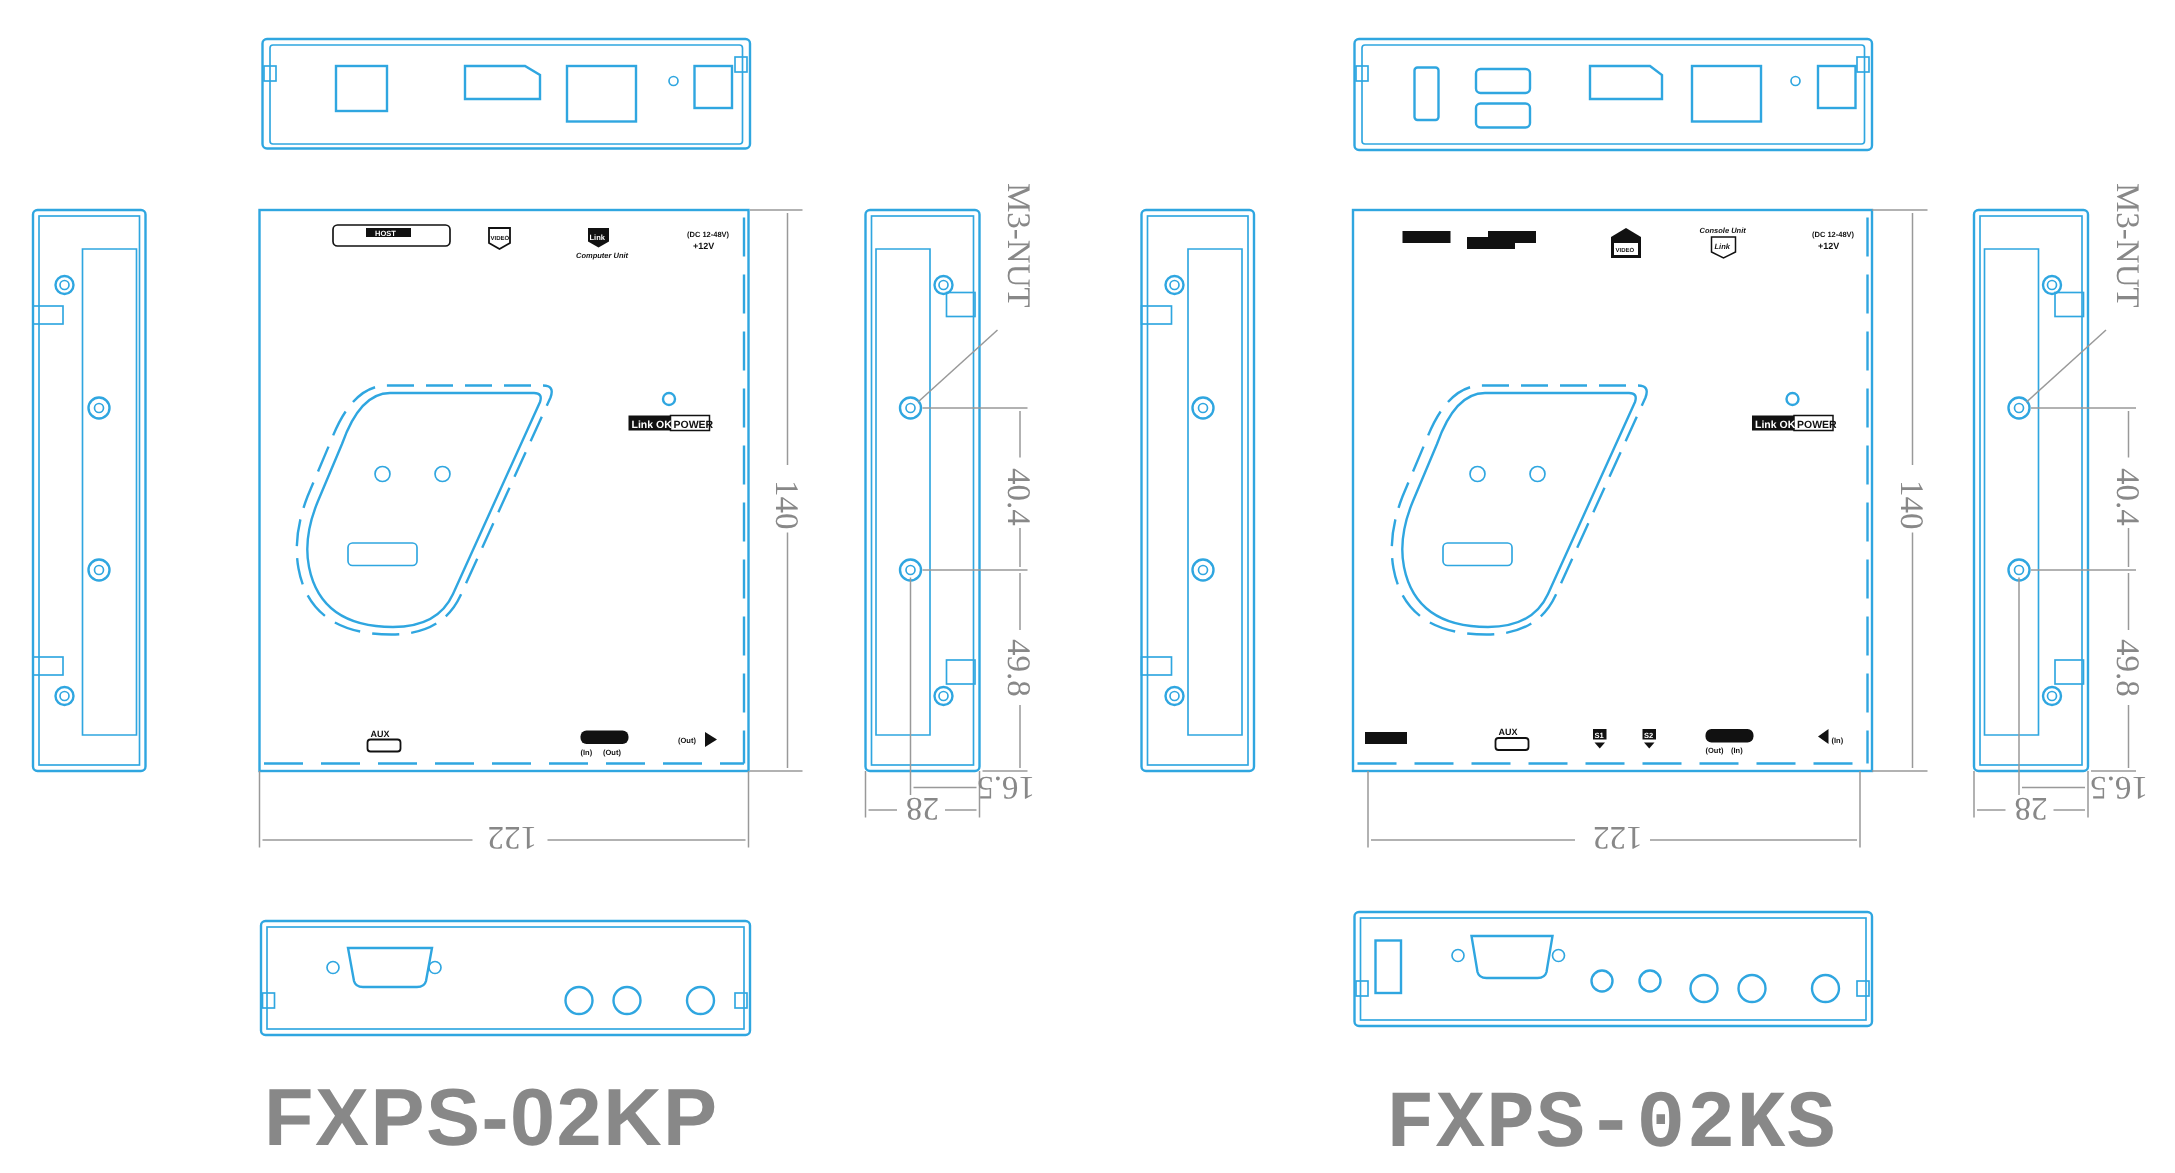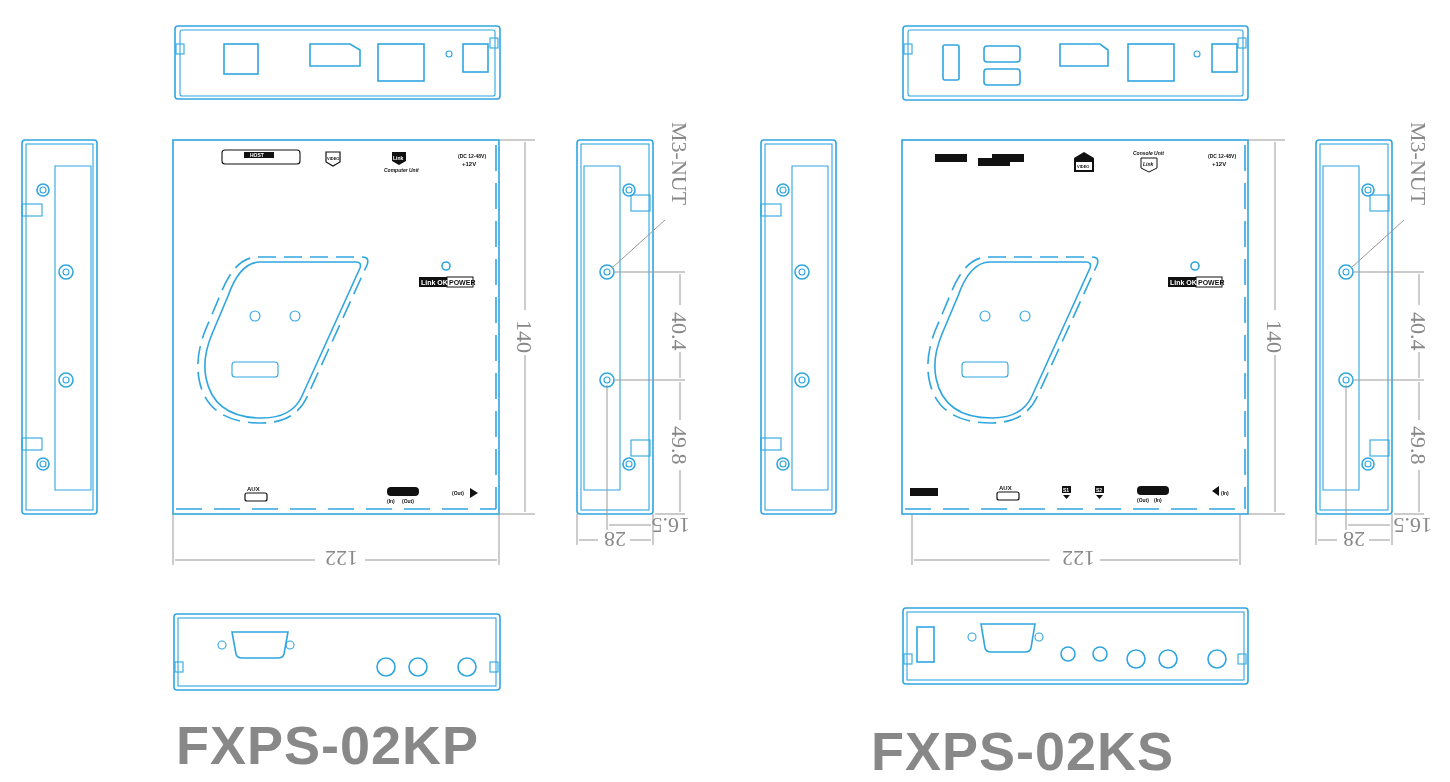--- a/index.html
+++ b/index.html
@@ -279,13 +279,13 @@
       <circle class="ln" cx="1100" cy="654" r="7"></circle>
       <circle class="ln" cx="1136" cy="659" r="9"></circle>
       <circle class="ln" cx="1168" cy="659" r="9"></circle>
       <circle class="ln" cx="1217" cy="659" r="9"></circle>
     </g>
   </g>
 </svg>
 </div>
 
 <div class="model-title" style="left:176px;top:718px;">FXPS-02KP</div>
-<div class="model-title" style="left:871px;top:724px;">FXPS-02KS</div>
+<div class="model-title" style="left:924px;top:724px;font-family:Liberation Mono, monospace;">FXPS-02KS</div>
 
 </body></html>

